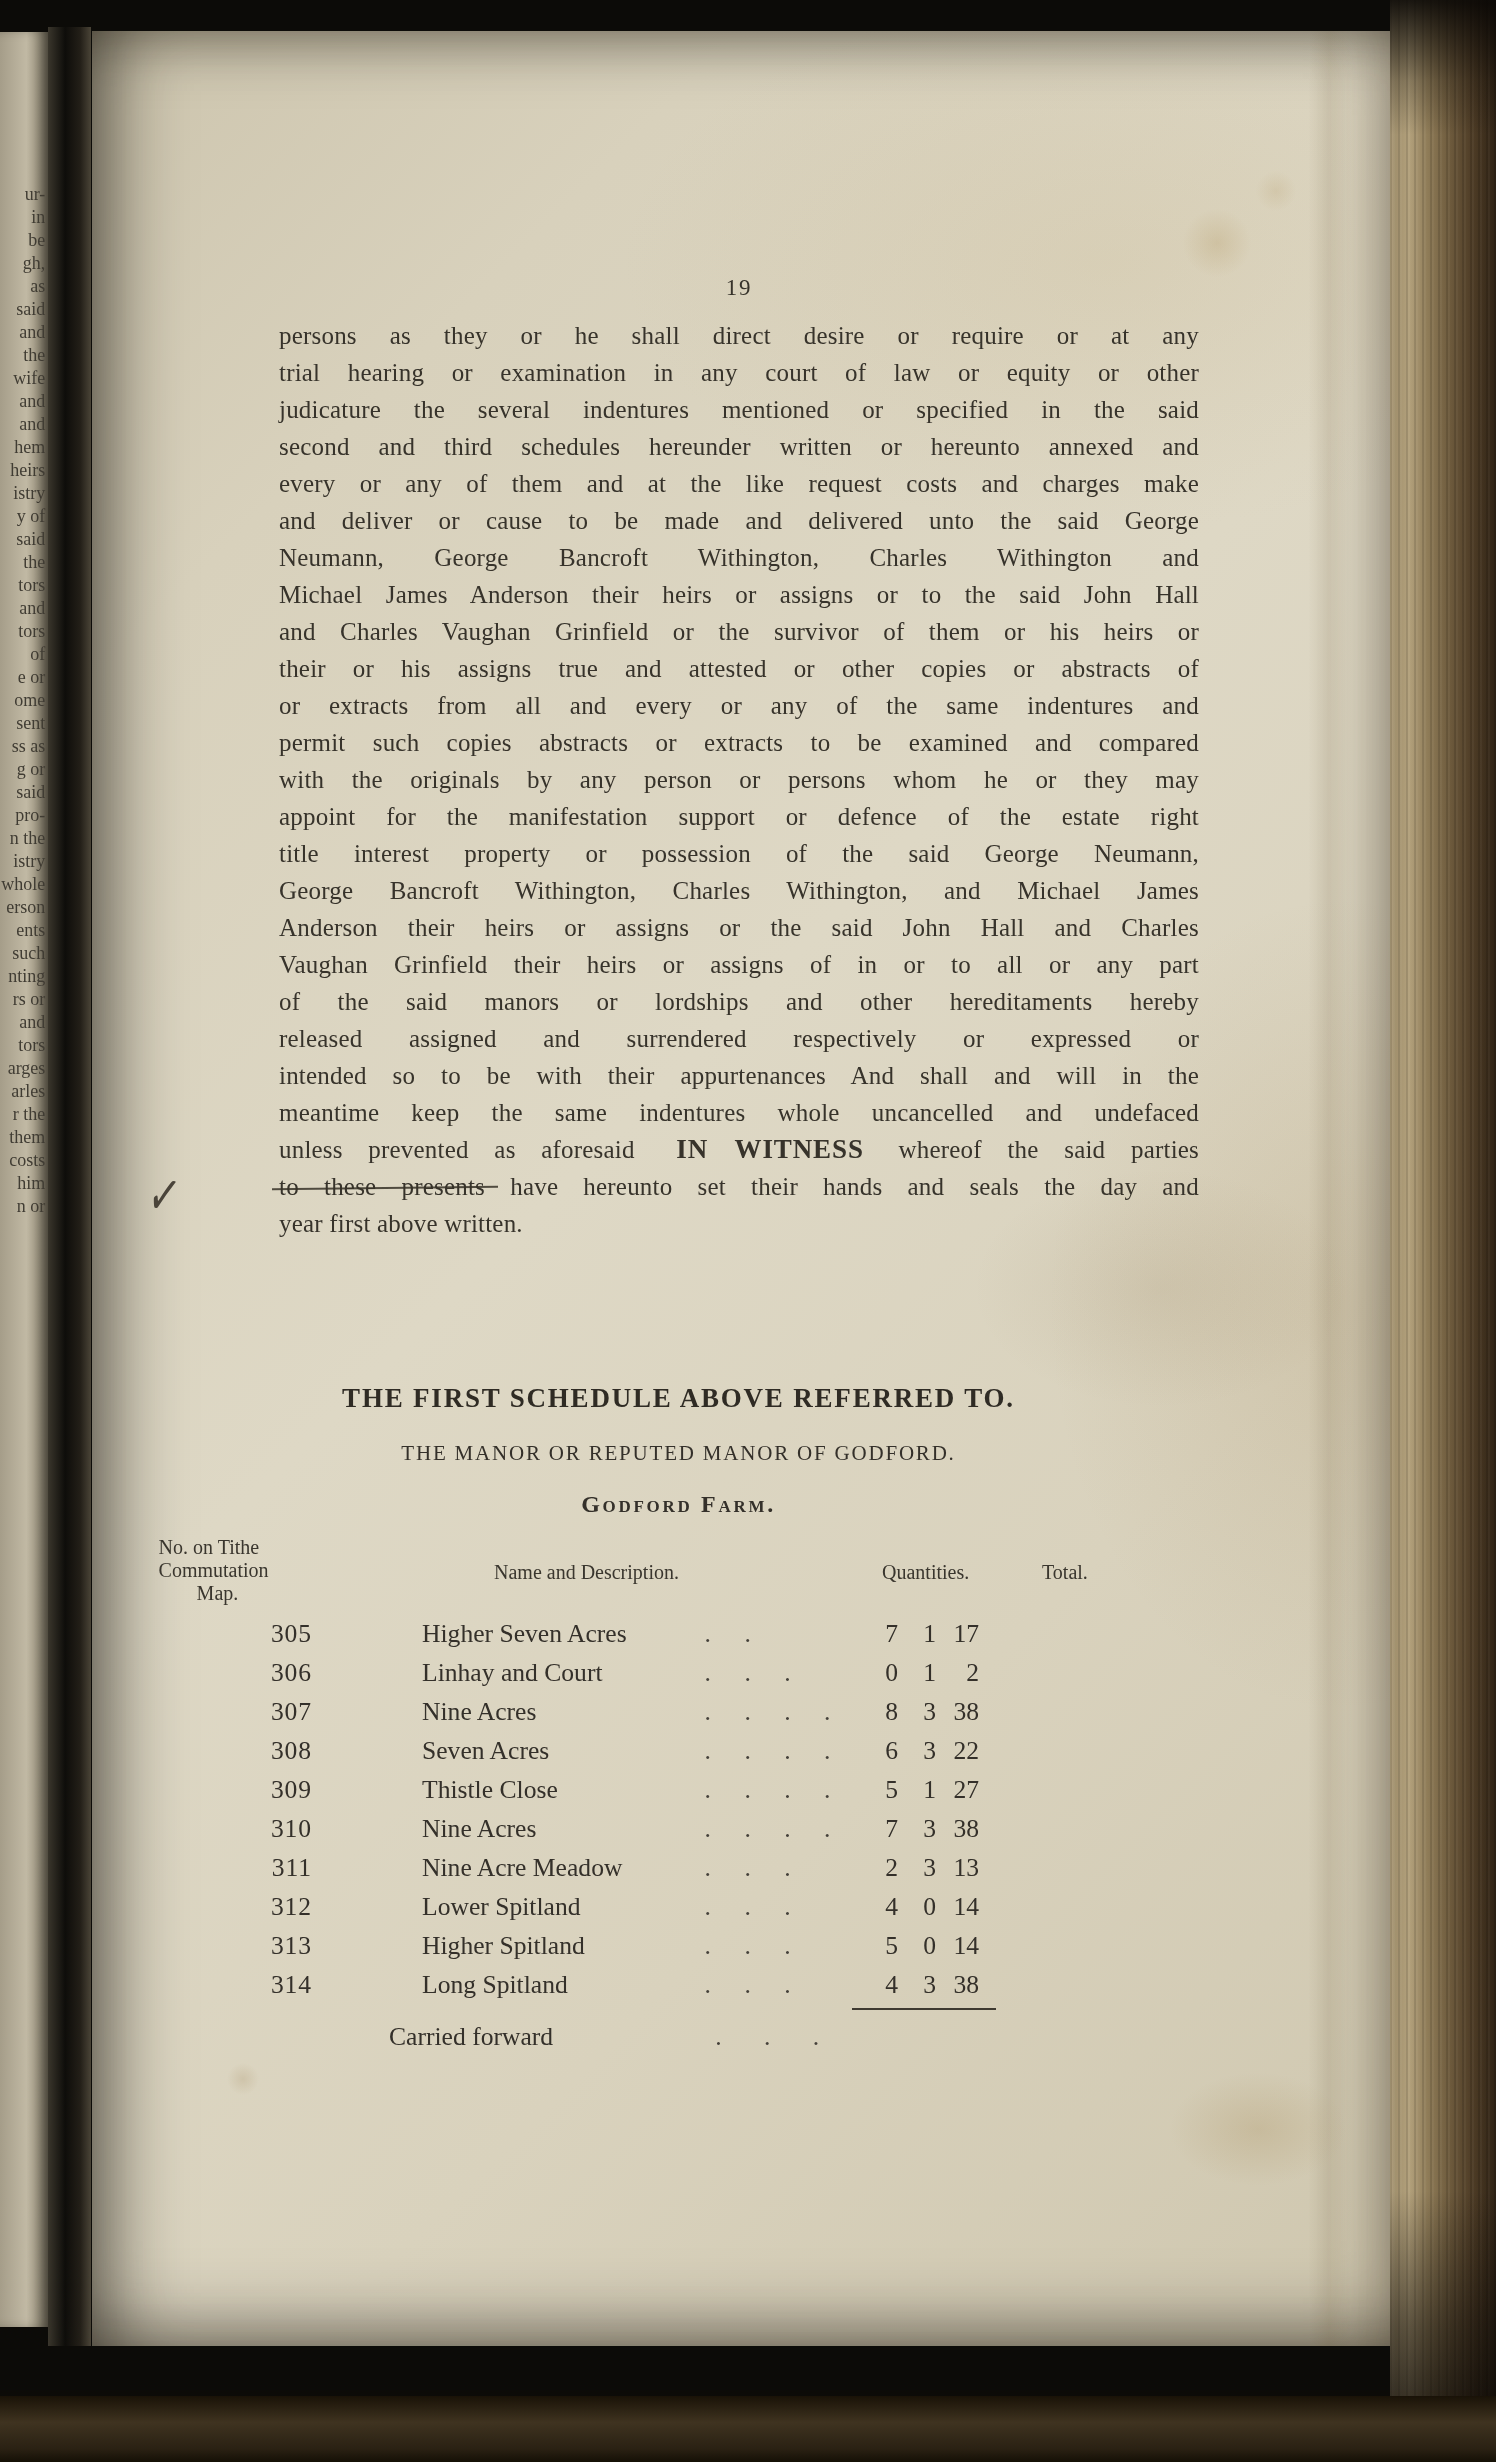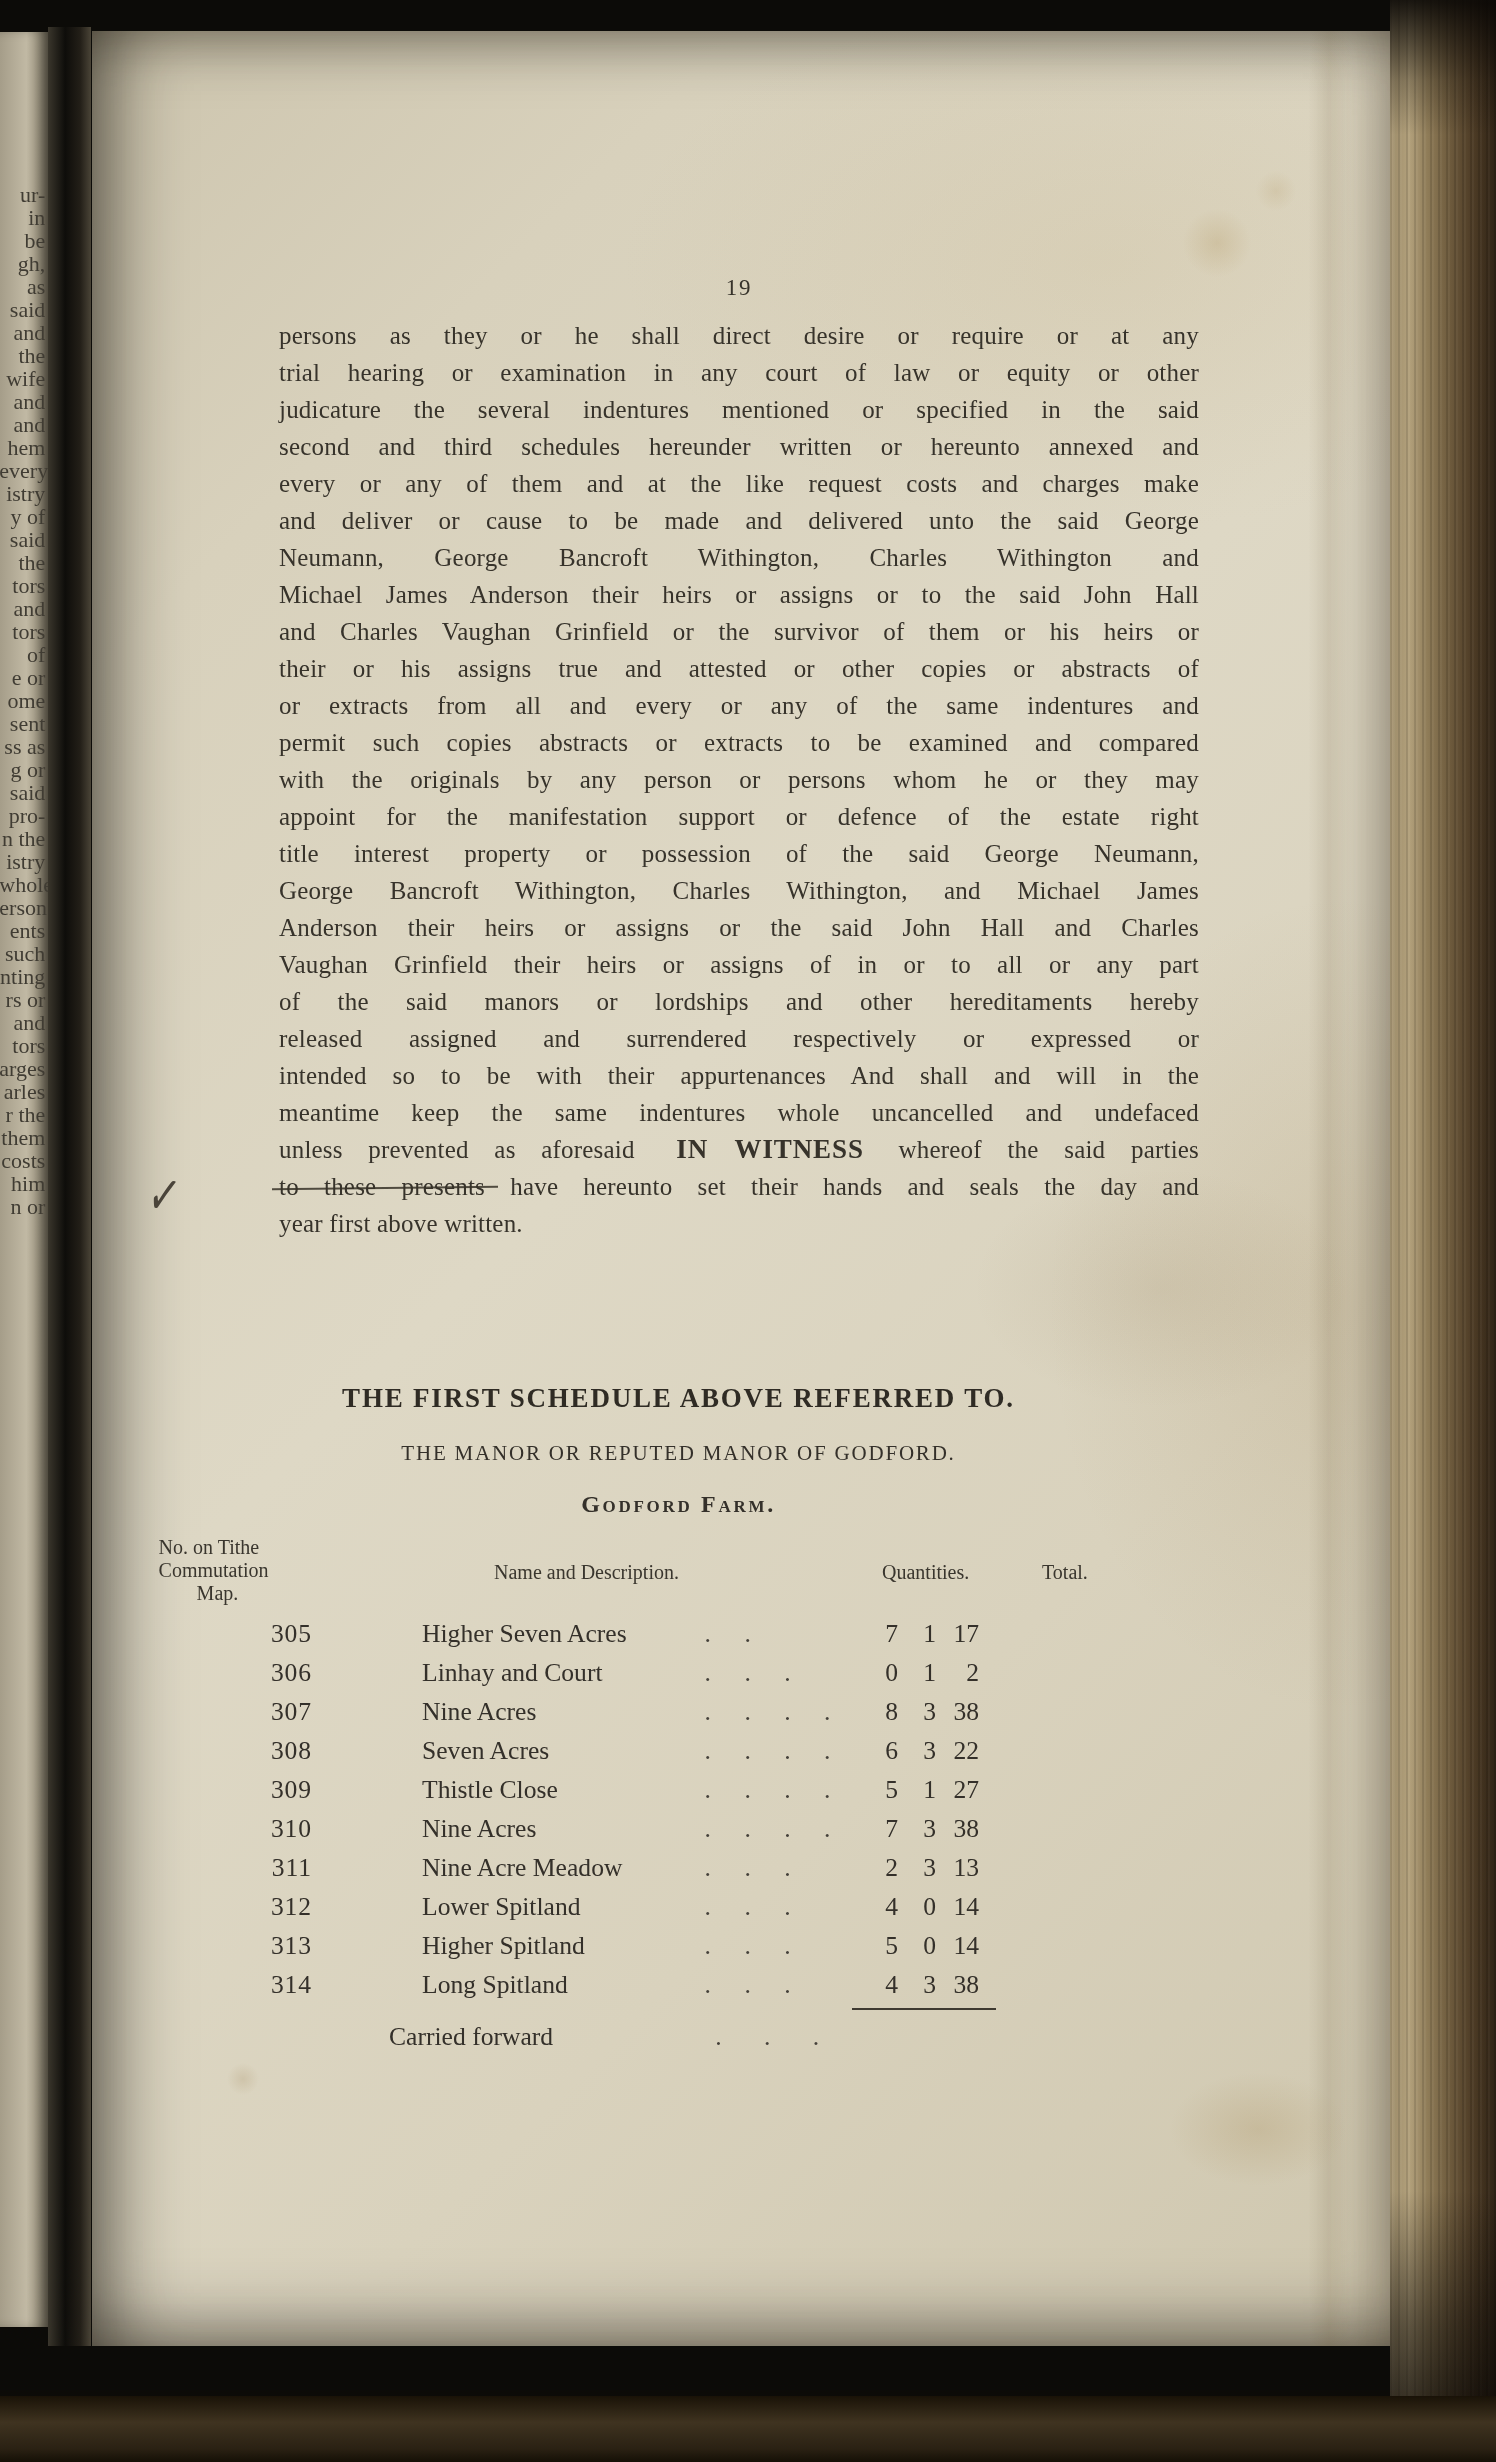--- a/index.html
+++ b/index.html
@@ -13,21 +13,21 @@
 
   
   .left-sliver {
     position:absolute; left:0; top:32px; width:48px; height:2295px;
     background:linear-gradient(90deg,#a59d89,#c1b9a4 55%,#8d8570);
     box-shadow:inset -10.8px 0 12.6px -5.4px rgba(0,0,0,.55);
     overflow:hidden;
   }
   .left-fragments {
     position:absolute; top:151px; right:2.7px; width:46px;
-    font-size:22px; line-height:23px; color:#403c33;
+    font-size:18px; line-height:23px; color:#403c33;
     text-align:right; white-space:nowrap;
   }
   .gutter {
     position:absolute; left:48px; top:27px; width:43px; height:2319px;
     background:linear-gradient(90deg,#3a362c,#0e0d0a 40%,#231f18 75%,#4a4437);
   }
 
   
   .main-page {
     position:absolute; left:92px; top:30.5px; width:1299px; height:2315px;
@@ -137,21 +137,21 @@
         <div class="frag">be</div>
         <div class="frag">gh,</div>
         <div class="frag">as</div>
         <div class="frag">said</div>
         <div class="frag">and</div>
         <div class="frag">the</div>
         <div class="frag">wife</div>
         <div class="frag">and</div>
         <div class="frag">and</div>
         <div class="frag">hem</div>
-        <div class="frag">every</div>
+        <div class="frag">heirs</div>
         <div class="frag">istry</div>
         <div class="frag">y of</div>
         <div class="frag">said</div>
         <div class="frag">the</div>
         <div class="frag">tors</div>
         <div class="frag">and</div>
         <div class="frag">tors</div>
         <div class="frag">of</div>
         <div class="frag">e or</div>
         <div class="frag">ome</div>

